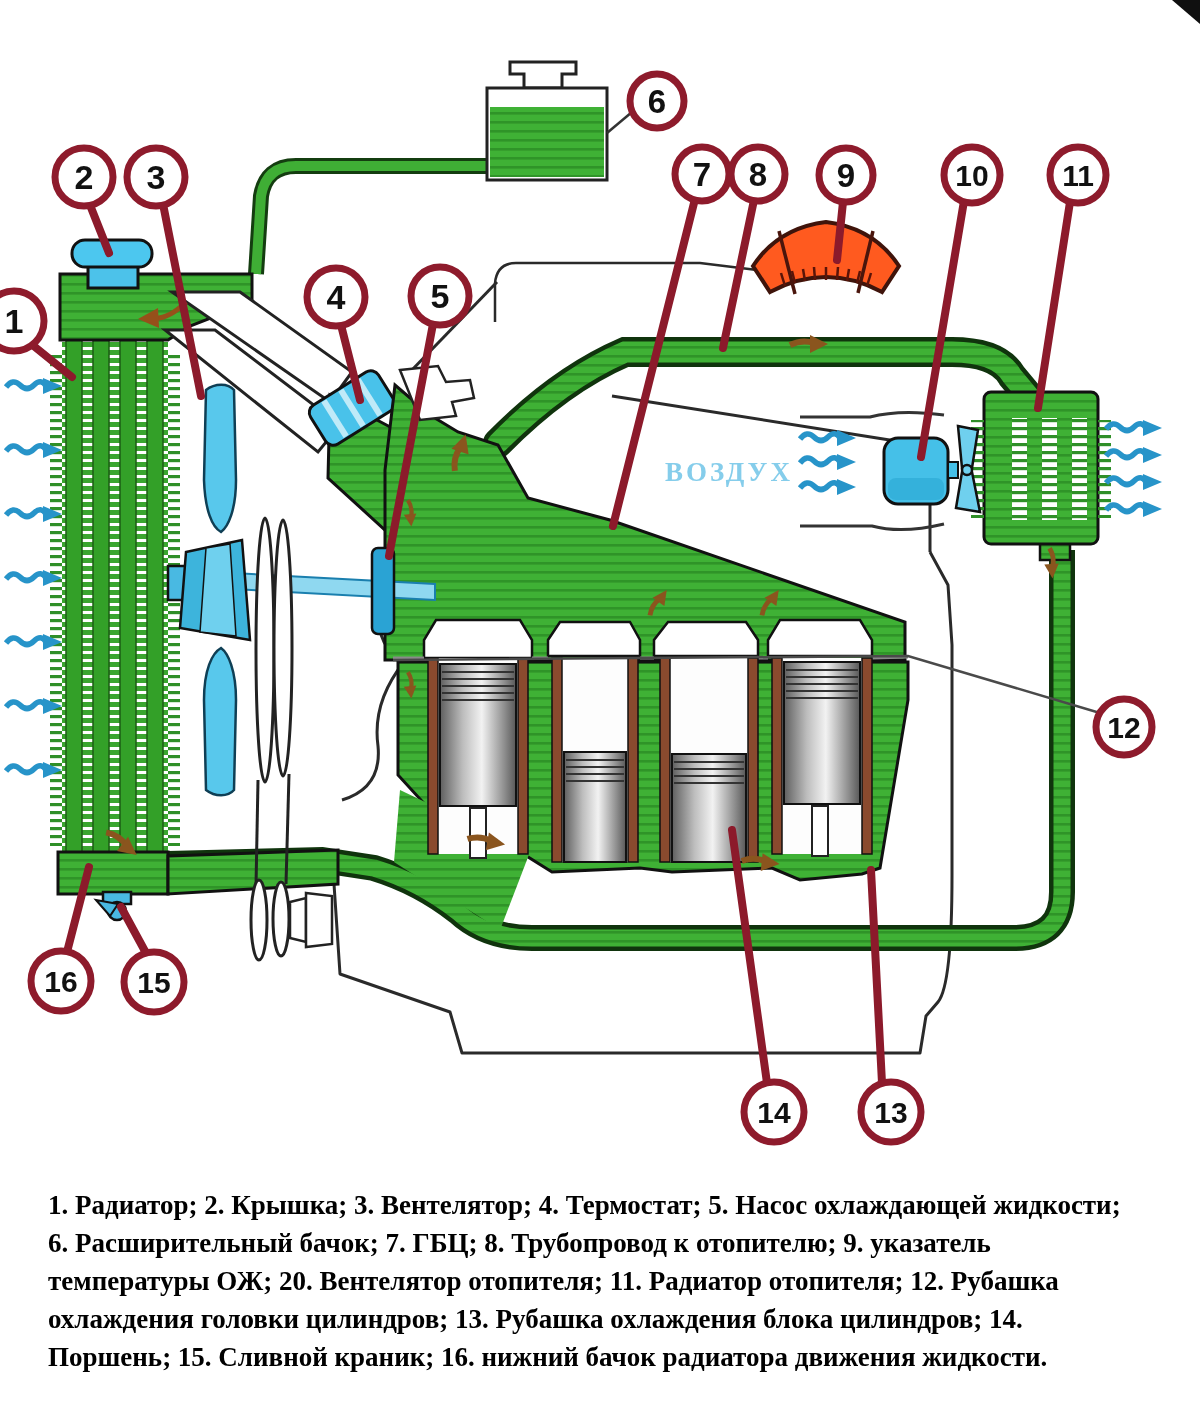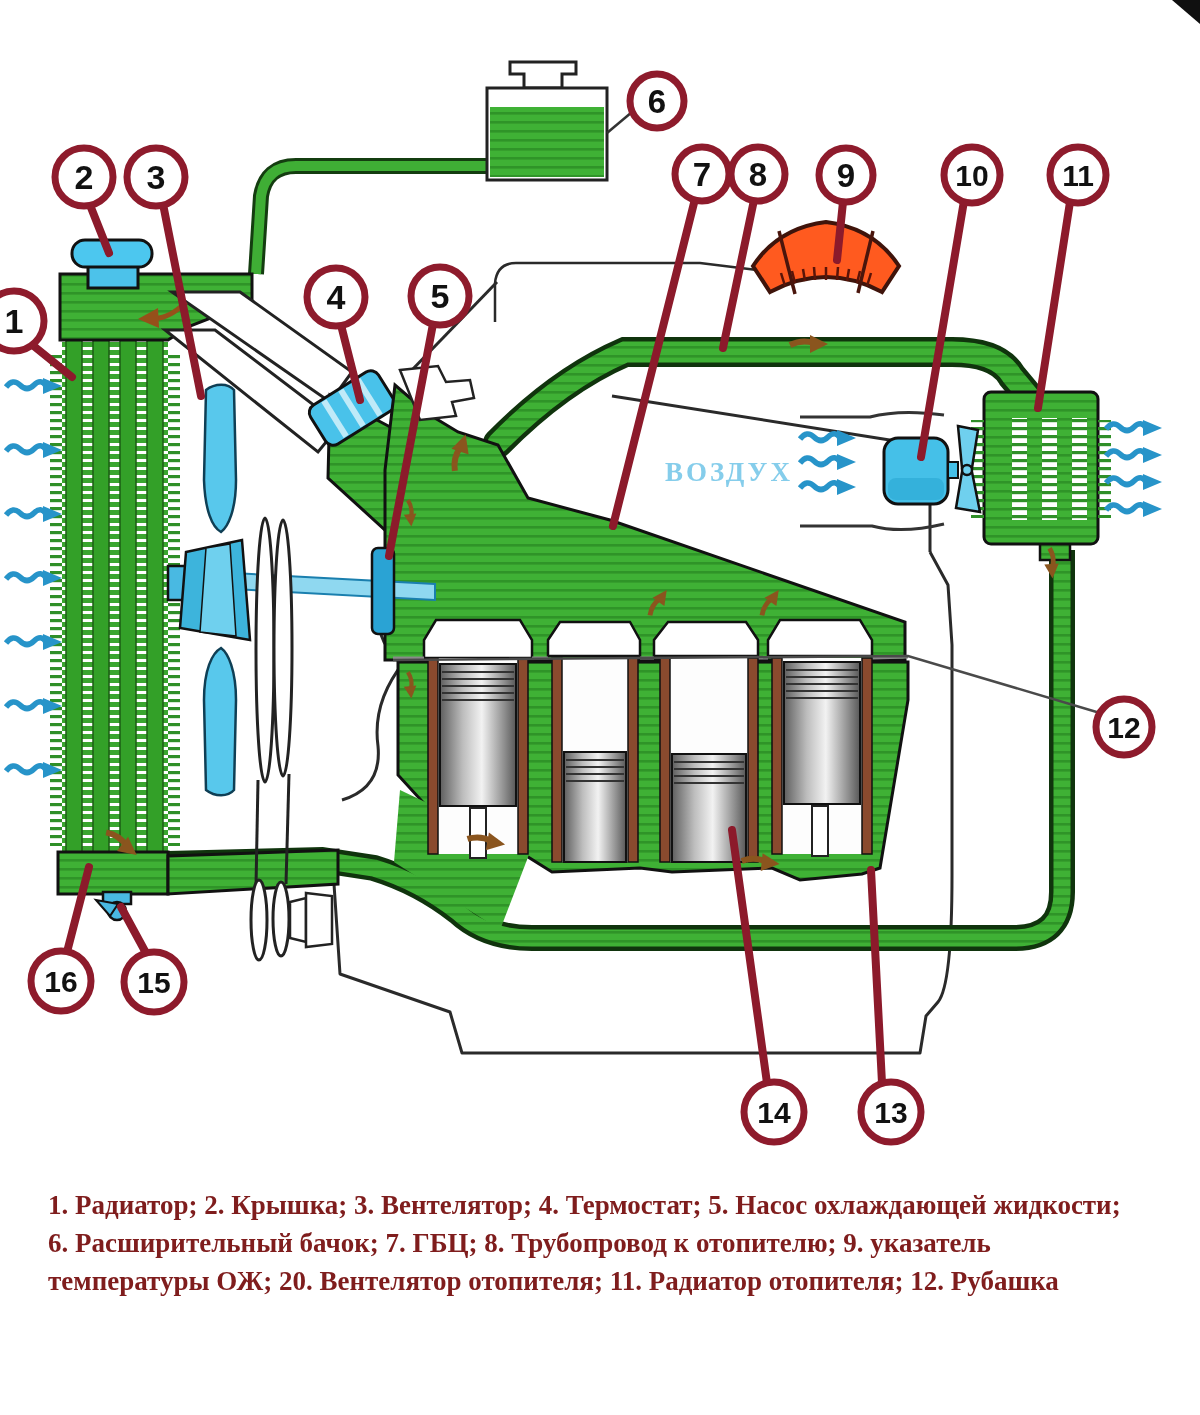--- a/index.html
+++ b/index.html
@@ -1,21 +1,21 @@
 <!DOCTYPE html>
 <html><head>
 <meta charset="utf-8">
 <style>
   html,body{margin:0;padding:0;background:#e8e8e8;}
   #page{position:relative;width:1200px;height:1415px;background:#ffffff;overflow:hidden;
         font-family:"Liberation Serif", serif;}
   #diagram{position:absolute;left:0;top:0;}
   .callout-num{font-family:"Liberation Sans", sans-serif;font-weight:bold;fill:#111;}
   .air-text{font-family:"Liberation Serif", serif;font-weight:bold;letter-spacing:3px;}
-  #legend{position:absolute;left:48px;top:1186px;width:1120px;color:#7f1d1d;
+  #legend{position:absolute;left:48px;top:1186px;width:1120px;color:#000000;
           font-family:"Liberation Serif", serif;font-weight:bold;font-size:27px;line-height:38px;}
   .legend-line{white-space:nowrap;}
 </style>
 </head>
 <body>
 
 <div id="page">
 <svg id="diagram" width="1200" height="1185" viewBox="0 0 1200 1185">
   <defs>
     <pattern id="gstripe" width="14" height="9" patternUnits="userSpaceOnUse">
@@ -386,14 +386,16 @@
       <circle cx="61" cy="981" r="30" fill="#fff" stroke="#8e1b2c" stroke-width="7"></circle>
       <text class="callout-num" x="61" y="992" font-size="30" text-anchor="middle">16</text>
     </g>
   </g>
 </svg>
 
 <div id="legend">
   <div class="legend-line">1. Радиатор; 2. Крышка; 3. Вентелятор; 4. Термостат; 5. Насос охлаждающей жидкости;</div>
   <div class="legend-line">6. Расширительный бачок; 7. ГБЦ; 8. Трубопровод к отопителю; 9. указатель</div>
   <div class="legend-line">температуры ОЖ; 20. Вентелятор отопителя; 11. Радиатор отопителя; 12. Рубашка</div>
+  <div class="legend-line">охлаждения головки цилиндров; 13. Рубашка охлаждения блока цилиндров; 14.</div>
+  <div class="legend-line">Поршень; 15. Сливной краник; 16. нижний бачок радиатора движения жидкости.</div>
 </div>
 </div>
 
 </body></html>

